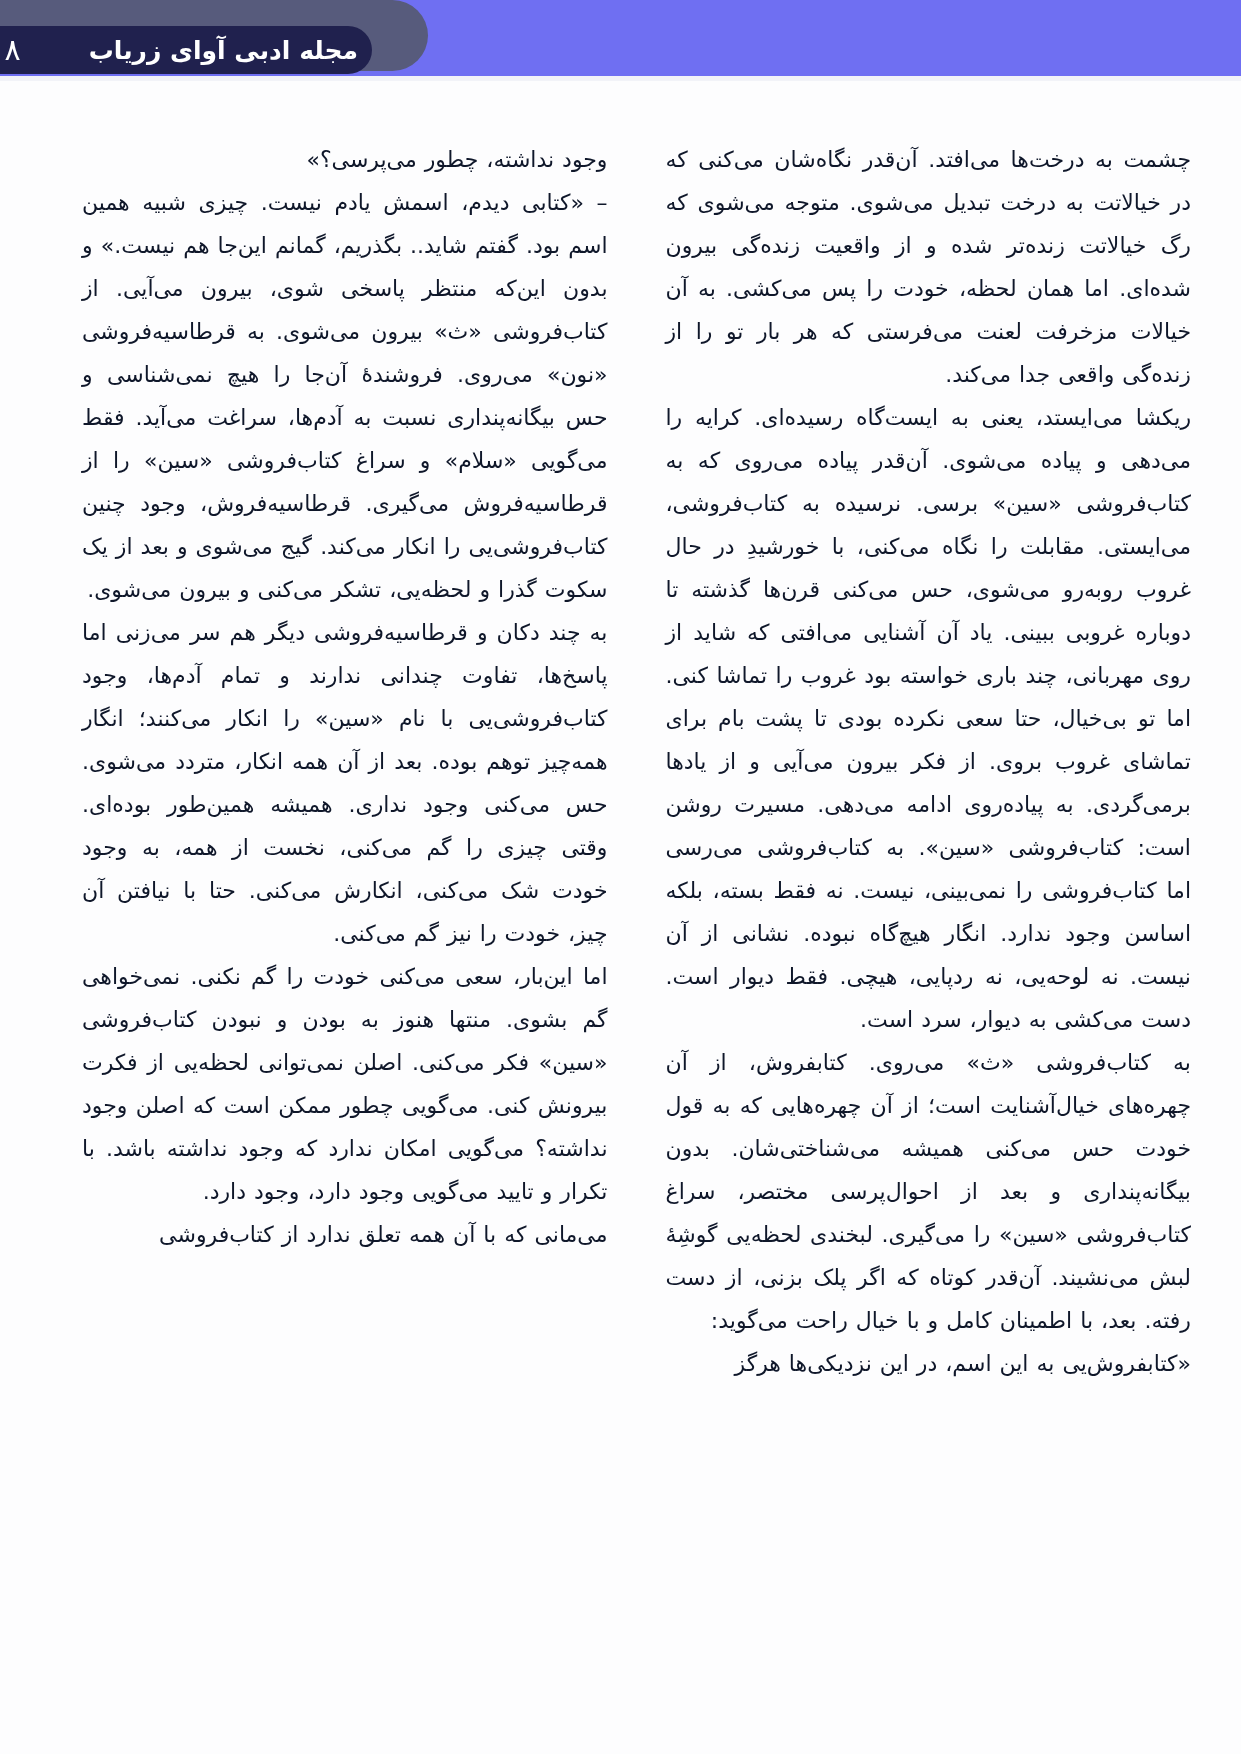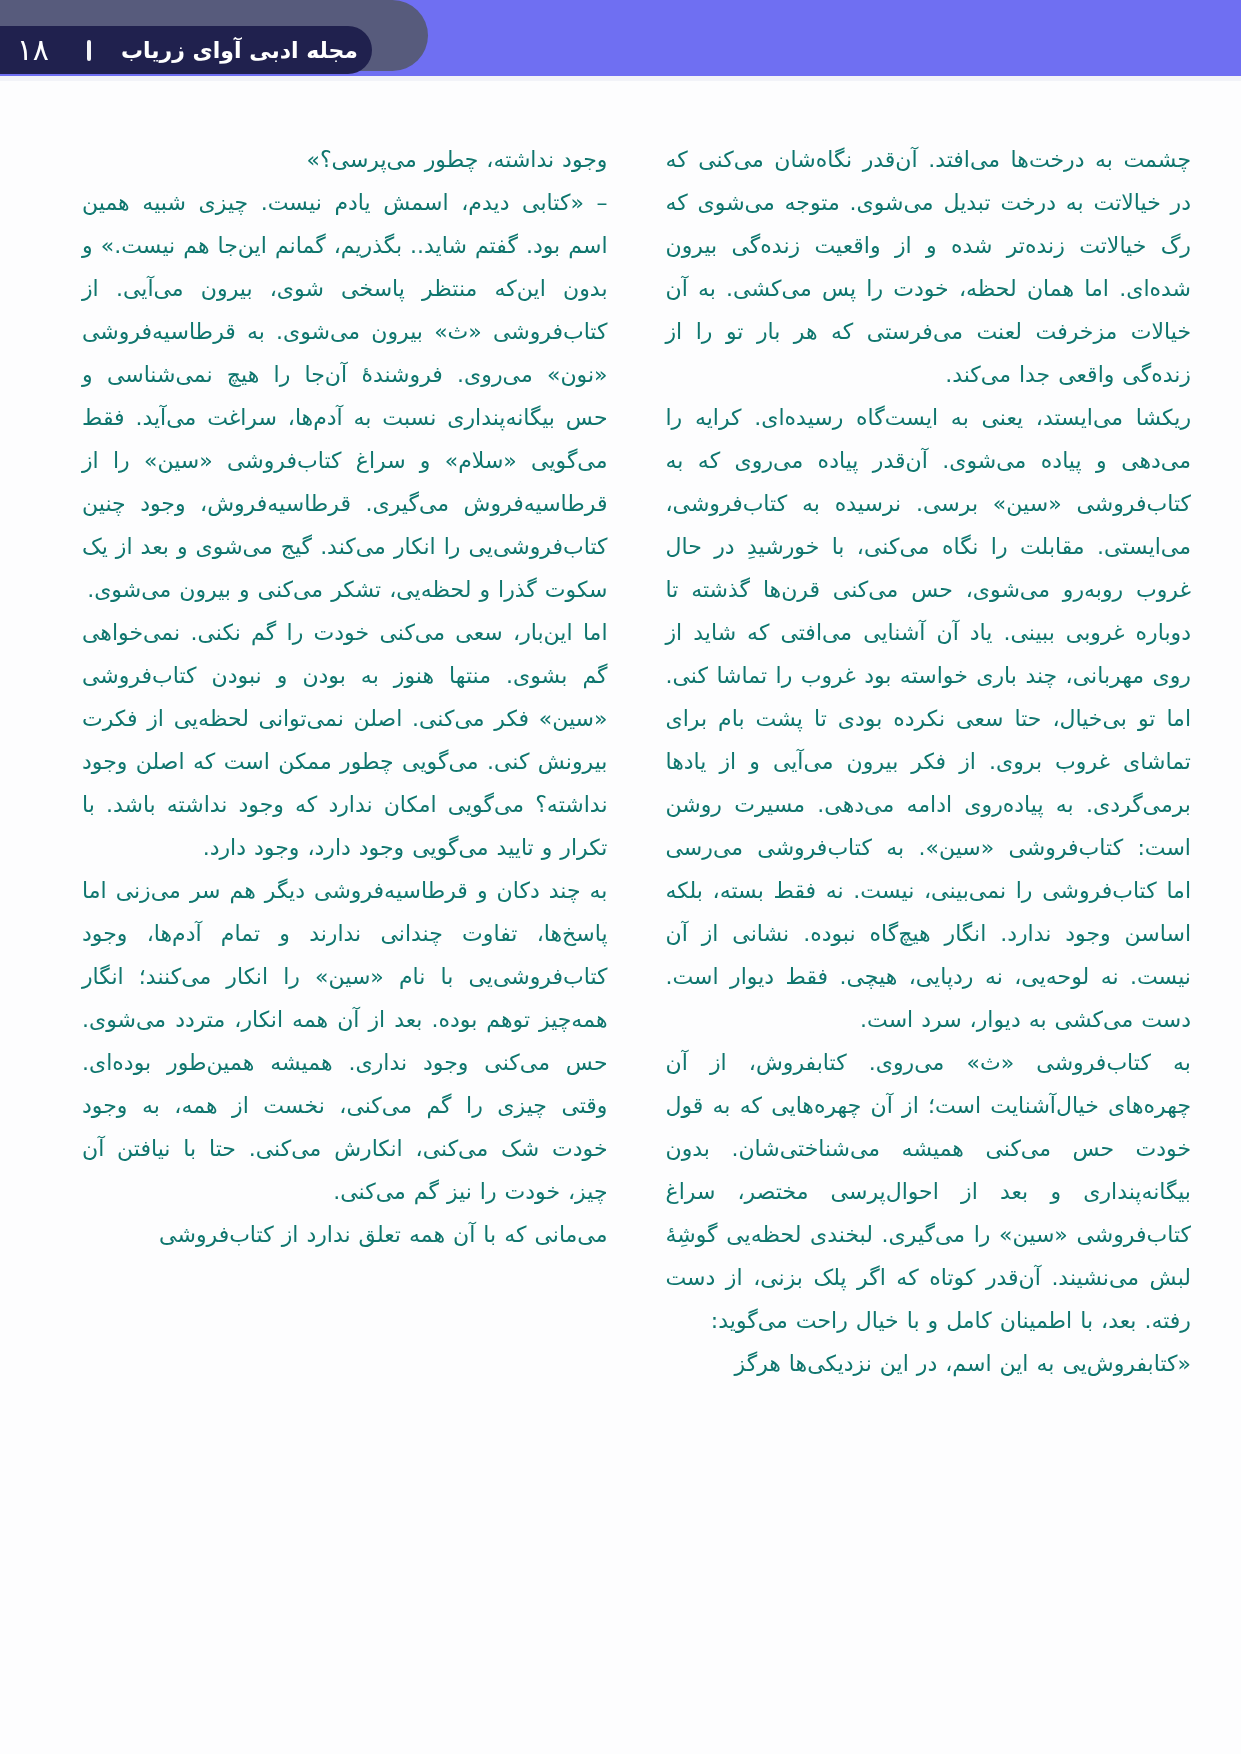--- a/index.html
+++ b/index.html
@@ -48,21 +48,21 @@
     border-radius: 0 24px 24px 0;
     display: flex;
     align-items: center;
     direction: rtl;
     padding: 0;
     box-sizing: border-box;
     color: #ffffff;
   }
   .pill-title {
     margin-right: 14px;
-    font-size: 22px;
+    font-size: 25px;
     font-weight: bold;
     letter-spacing: 0;
     white-space: nowrap;
   }
   .pill-divider {
     width: 4px;
     height: 21px;
     margin: 0 30px 0 0;
     background: #ffffff;
     border-radius: 2px;
@@ -86,21 +86,21 @@
     align-items: flex-start;
   }
   .col {
     flex: 1 1 0;
     min-width: 0;
   }
   .col p {
     margin: 0;
     font-size: 22px;
     line-height: 43px;
-    color: #0f766e;
+    color: #0f172a;
     text-align: justify;
     text-align-last: right;
     word-spacing: 1px;
   }
 </style>
 </head>
 <body>
 
 <div class="page">
 
@@ -118,19 +118,19 @@
     <div class="col">
       <p>چشمت به درخت‌ها می‌افتد. آن‌قدر نگاه‌شان می‌کنی که در خیالاتت به درخت تبدیل می‌شوی. متوجه می‌شوی که رگ خیالاتت زنده‌تر شده و از واقعیت زنده‌گی بیرون شده‌ای. اما همان لحظه، خودت را پس می‌کشی. به آن خیالات مزخرفت لعنت می‌فرستی که هر بار تو را از زنده‌گی واقعی جدا می‌کند.</p>
       <p>ریکشا می‌ایستد، یعنی به ایست‌گاه رسیده‌ای. کرایه را می‌دهی و پیاده می‌شوی. آن‌قدر پیاده می‌روی که به کتاب‌فروشی «سین» برسی. نرسیده به کتاب‌فروشی، می‌ایستی. مقابلت را نگاه می‌کنی، با خورشیدِ در حال غروب روبه‌رو می‌شوی، حس می‌کنی قرن‌ها گذشته تا دوباره غروبی ببینی. یاد آن آشنایی می‌افتی که شاید از روی مهربانی، چند باری خواسته بود غروب را تماشا کنی. اما تو بی‌خیال، حتا سعی نکرده بودی تا پشت بام برای تماشای غروب بروی. از فکر بیرون می‌آیی و از یادها برمی‌گردی. به پیاده‌روی ادامه می‌دهی. مسیرت روشن است: کتاب‌فروشی «سین». به کتاب‌فروشی می‌رسی اما کتاب‌فروشی را نمی‌بینی، نیست. نه فقط بسته، بلکه اساسن وجود ندارد. انگار هیچ‌گاه نبوده. نشانی از آن نیست. نه لوحه‌یی، نه ردپایی، هیچی. فقط دیوار است. دست می‌کشی به دیوار، سرد است.</p>
       <p>به کتاب‌فروشی «ث» می‌روی. کتابفروش، از آن چهره‌های خیال‌آشنایت است؛ از آن چهره‌هایی که به قول خودت حس می‌کنی همیشه می‌شناختی‌شان. بدون بیگانه‌پنداری و بعد از احوال‌پرسی مختصر، سراغ کتاب‌فروشی «سین» را می‌گیری. لبخندی لحظه‌یی گوشِهٔ لبش می‌نشیند. آن‌قدر کوتاه که اگر پلک بزنی، از دست رفته. بعد، با اطمینان کامل و با خیال راحت می‌گوید:</p>
       <p>«کتابفروش‌یی به این اسم، در این نزدیکی‌ها هرگز</p>
     </div>
 
     <div class="col">
       <p>وجود نداشته، چطور می‌پرسی؟»</p>
       <p>– «کتابی دیدم، اسمش یادم نیست. چیزی شبیه همین اسم بود. گفتم شاید.. بگذریم، گمانم این‌جا هم نیست.» و بدون این‌که منتظر پاسخی شوی، بیرون می‌آیی. از کتاب‌فروشی «ث» بیرون می‌شوی. به قرطاسیه‌فروشی «نون» می‌روی. فروشندهٔ آن‌جا را هیچ نمی‌شناسی و حس بیگانه‌پنداری نسبت به آدم‌ها، سراغت می‌آید. فقط می‌گویی «سلام» و سراغ کتاب‌فروشی «سین» را از قرطاسیه‌فروش می‌گیری. قرطاسیه‌فروش، وجود چنین کتاب‌فروشی‌یی را انکار می‌کند. گیج می‌شوی و بعد از یک سکوت گذرا و لحظه‌یی، تشکر می‌کنی و بیرون می‌شوی.</p>
+      <p>به چند دکان و قرطاسیه‌فروشی دیگر هم سر می‌زنی اما پاسخ‌ها، تفاوت چندانی ندارند و تمام آدم‌ها، وجود کتاب‌فروشی‌یی با نام «سین» را انکار می‌کنند؛ انگار همه‌چیز توهم بوده. بعد از آن همه انکار، متردد می‌شوی. حس می‌کنی وجود نداری. همیشه همین‌طور بوده‌ای. وقتی چیزی را گم می‌کنی، نخست از همه، به وجود خودت شک می‌کنی، انکارش می‌کنی. حتا با نیافتن آن چیز، خودت را نیز گم می‌کنی.</p>
       <p>اما این‌بار، سعی می‌کنی خودت را گم نکنی. نمی‌خواهی گم بشوی. منتها هنوز به بودن و نبودن کتاب‌فروشی «سین» فکر می‌کنی. اصلن نمی‌توانی لحظه‌یی از فکرت بیرونش کنی. می‌گویی چطور ممکن است که اصلن وجود نداشته؟ می‌گویی امکان ندارد که وجود نداشته باشد. با تکرار و تایید می‌گویی وجود دارد، وجود دارد.</p>
-      <p>به چند دکان و قرطاسیه‌فروشی دیگر هم سر می‌زنی اما پاسخ‌ها، تفاوت چندانی ندارند و تمام آدم‌ها، وجود کتاب‌فروشی‌یی با نام «سین» را انکار می‌کنند؛ انگار همه‌چیز توهم بوده. بعد از آن همه انکار، متردد می‌شوی. حس می‌کنی وجود نداری. همیشه همین‌طور بوده‌ای. وقتی چیزی را گم می‌کنی، نخست از همه، به وجود خودت شک می‌کنی، انکارش می‌کنی. حتا با نیافتن آن چیز، خودت را نیز گم می‌کنی.</p>
       <p>می‌مانی که با آن همه تعلق ندارد از کتاب‌فروشی</p>
     </div>
 
   </div>
 </div>
 
 </body></html>

